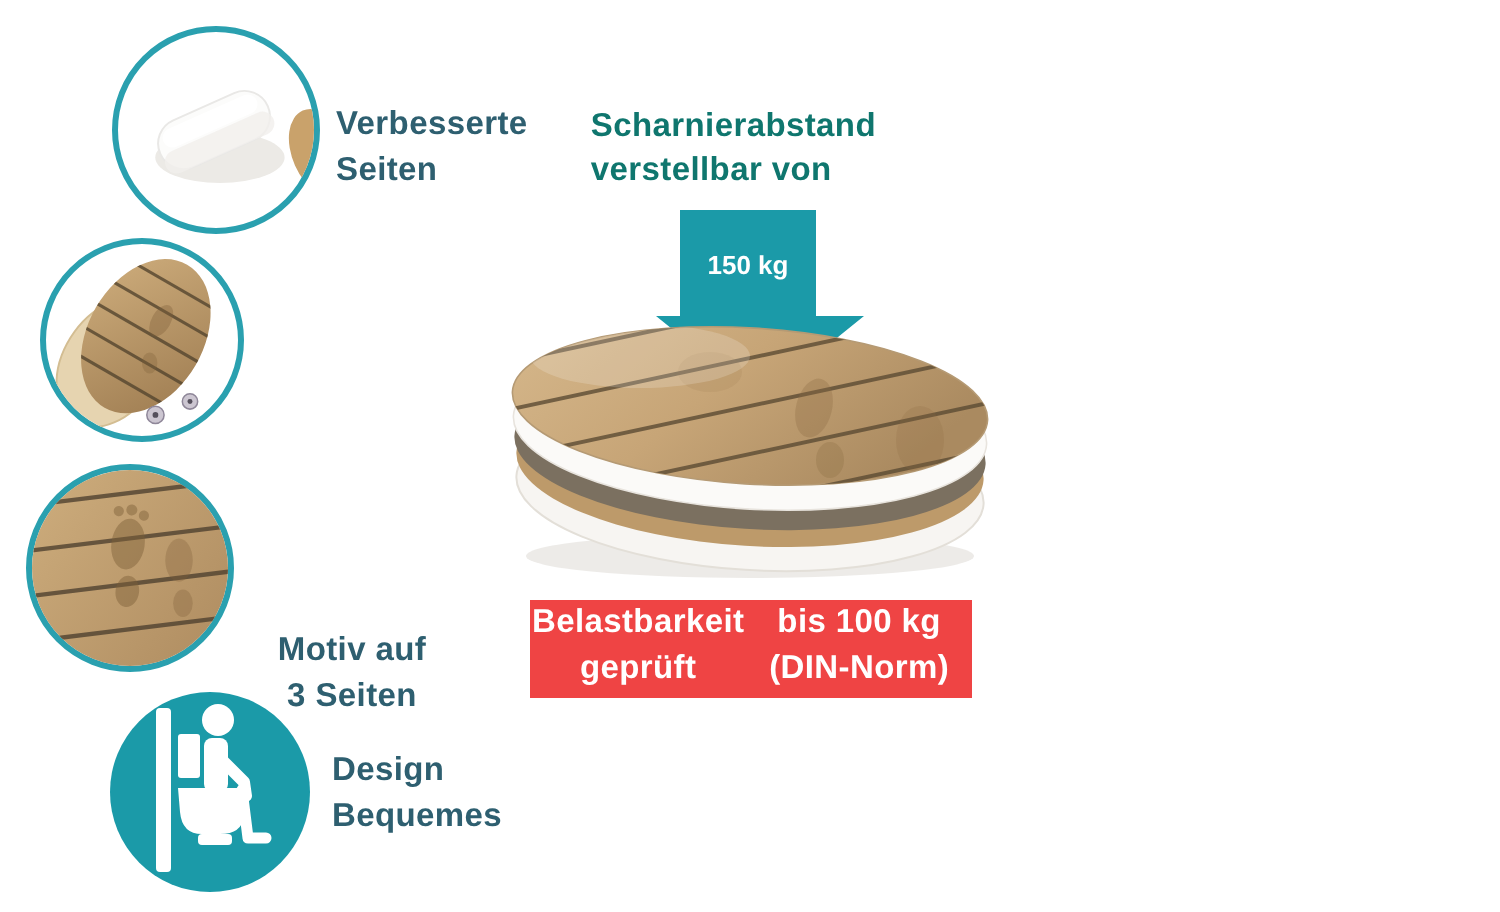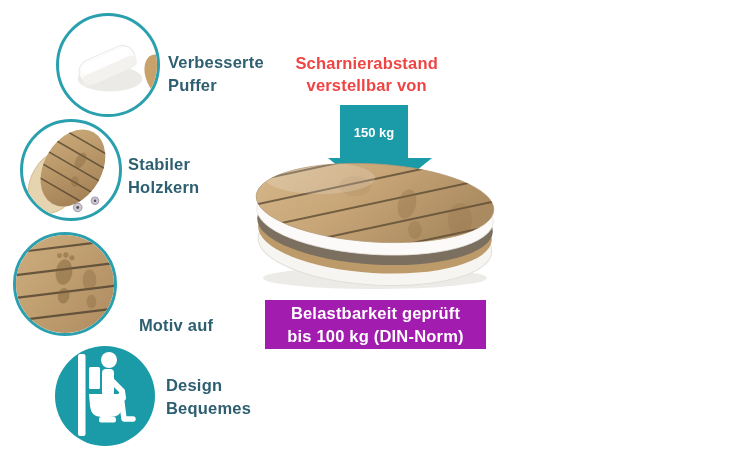--- a/index.html
+++ b/index.html
@@ -19,27 +19,27 @@
   .c5{left:604px;top:18px;width:100px;height:100px;}
   .label{
     position:absolute;color:#2e5f70;font-weight:700;font-size:16.5px;line-height:22.5px;
     letter-spacing:.2px;white-space:nowrap;
   }
   .l1{left:168px;top:51px;}
   .l2{left:128px;top:153px;}
   .l3{left:128px;top:266px;width:96px;text-align:center;margin-top:48px;}
   .l4{left:166px;top:374px;}
   .hinge-note{
-    position:absolute;right:156px;top:53px;text-align:center;color:#ef4444;
+    position:absolute;right:156px;top:53px;text-align:left;color:#0f766e;
     font-weight:700;font-size:16.5px;line-height:21.5px;letter-spacing:.2px;white-space:nowrap;
   }
   .banner{
-    position:absolute;left:265px;top:300px;width:221px;height:49px;background:#a21caf;
+    position:absolute;left:265px;top:300px;width:221px;height:49px;background:#ef4444;
     color:#ffffff;font-weight:700;font-size:16.5px;line-height:23px;text-align:center;
-    display:flex;flex-direction:column;justify-content:center;letter-spacing:.2px;
+    display:flex;flex-direction:row;justify-content:center;letter-spacing:.2px;
   }
   .arrow-svg{position:absolute;left:322px;top:98px;width:116px;height:108px;}
   .arrow-svg text{font-family:"Liberation Sans",sans-serif;font-weight:700;font-size:13px;fill:#fff;}
   .product-svg{position:absolute;left:235px;top:148px;width:280px;height:150px;}
 </style>
 </head>
 <body>
 
 <div class="stage">
 
@@ -49,21 +49,21 @@
       <ellipse cx="104" cy="62" rx="15" ry="24" transform="rotate(-24 104 62)" fill="#c9a26b"></ellipse>
       <g transform="translate(49 50) rotate(-24)">
         <rect x="-30" y="-13" width="60" height="26" rx="13" fill="#fcfcfb" stroke="#e9e8e6" stroke-width="1"></rect>
         <rect x="-30" y="1" width="60" height="12" rx="6" fill="#f1efec" opacity=".8"></rect>
         <rect x="-26" y="-10" width="52" height="10" rx="5" fill="#ffffff" opacity=".9"></rect>
       </g>
     </svg>
   </div>
   <div class="label l1">
     <div>Verbesserte</div>
-    <div>Puffer</div>
+    <div>Seiten</div>
   </div>
 
   <div class="circle c2">
     <svg viewBox="0 0 100 100">
       <defs>
         <linearGradient id="wg2" x1="0" y1="0" x2="1" y2="1">
           <stop offset="0" stop-color="#cfae7d"></stop>
             <stop offset="1" stop-color="#9d7b50"></stop>
         </linearGradient>
         <clipPath id="lid2">
@@ -84,24 +84,20 @@
         <ellipse cx="54" cy="62" rx="4" ry="5.5" fill="#7d5f39" opacity=".3"></ellipse>
       </g>
       <g fill="#ccc6d1" stroke="#8f8799" stroke-width=".8">
         <circle cx="57" cy="89" r="4.5"></circle>
           <circle cx="75" cy="82" r="4"></circle>
         <circle cx="57" cy="89" r="1.5" fill="#55505c" stroke="none"></circle>
         <circle cx="75" cy="82" r="1.3" fill="#55505c" stroke="none"></circle>
       </g>
     </svg>
   </div>
-  <div class="label l2">
-    <div>Stabiler</div>
-    <div>Holzkern</div>
-  </div>
 
   <div class="circle c3">
     <svg viewBox="0 0 100 100">
       <defs>
         <linearGradient id="wg3" x1="0" y1="0" x2="1" y2="1">
           <stop offset="0" stop-color="#d4b483"></stop>
             <stop offset="1" stop-color="#a8855a"></stop>
         </linearGradient>
       </defs>
       <g transform="rotate(-7 50 50)">
@@ -121,20 +117,21 @@
         <ellipse cx="51" cy="62" rx="6" ry="8"></ellipse>
       </g>
       <g fill="#7d5f39" opacity=".3">
         <ellipse cx="75" cy="46" rx="7" ry="11"></ellipse>
           <ellipse cx="77" cy="68" rx="5" ry="7"></ellipse>
       </g>
     </svg>
   </div>
   <div class="label l3">
     <div>Motiv auf</div>
+    <div>3 Seiten</div>
   </div>
 
   <div class="circle c4">
     <svg viewBox="0 0 100 100">
       <g fill="#ffffff">
         <rect x="23" y="8" width="7.5" height="82" rx="2"></rect>
         <rect x="34" y="21" width="11" height="22" rx="1.5"></rect>
         <circle cx="54" cy="14" r="8"></circle>
         <rect x="47" y="23" width="12" height="27" rx="4"></rect>
         <path d="M34,48 L69,48 L67,62 Q66,71 55,71 L46,71 Q36,71 35,60 Z"></path>

